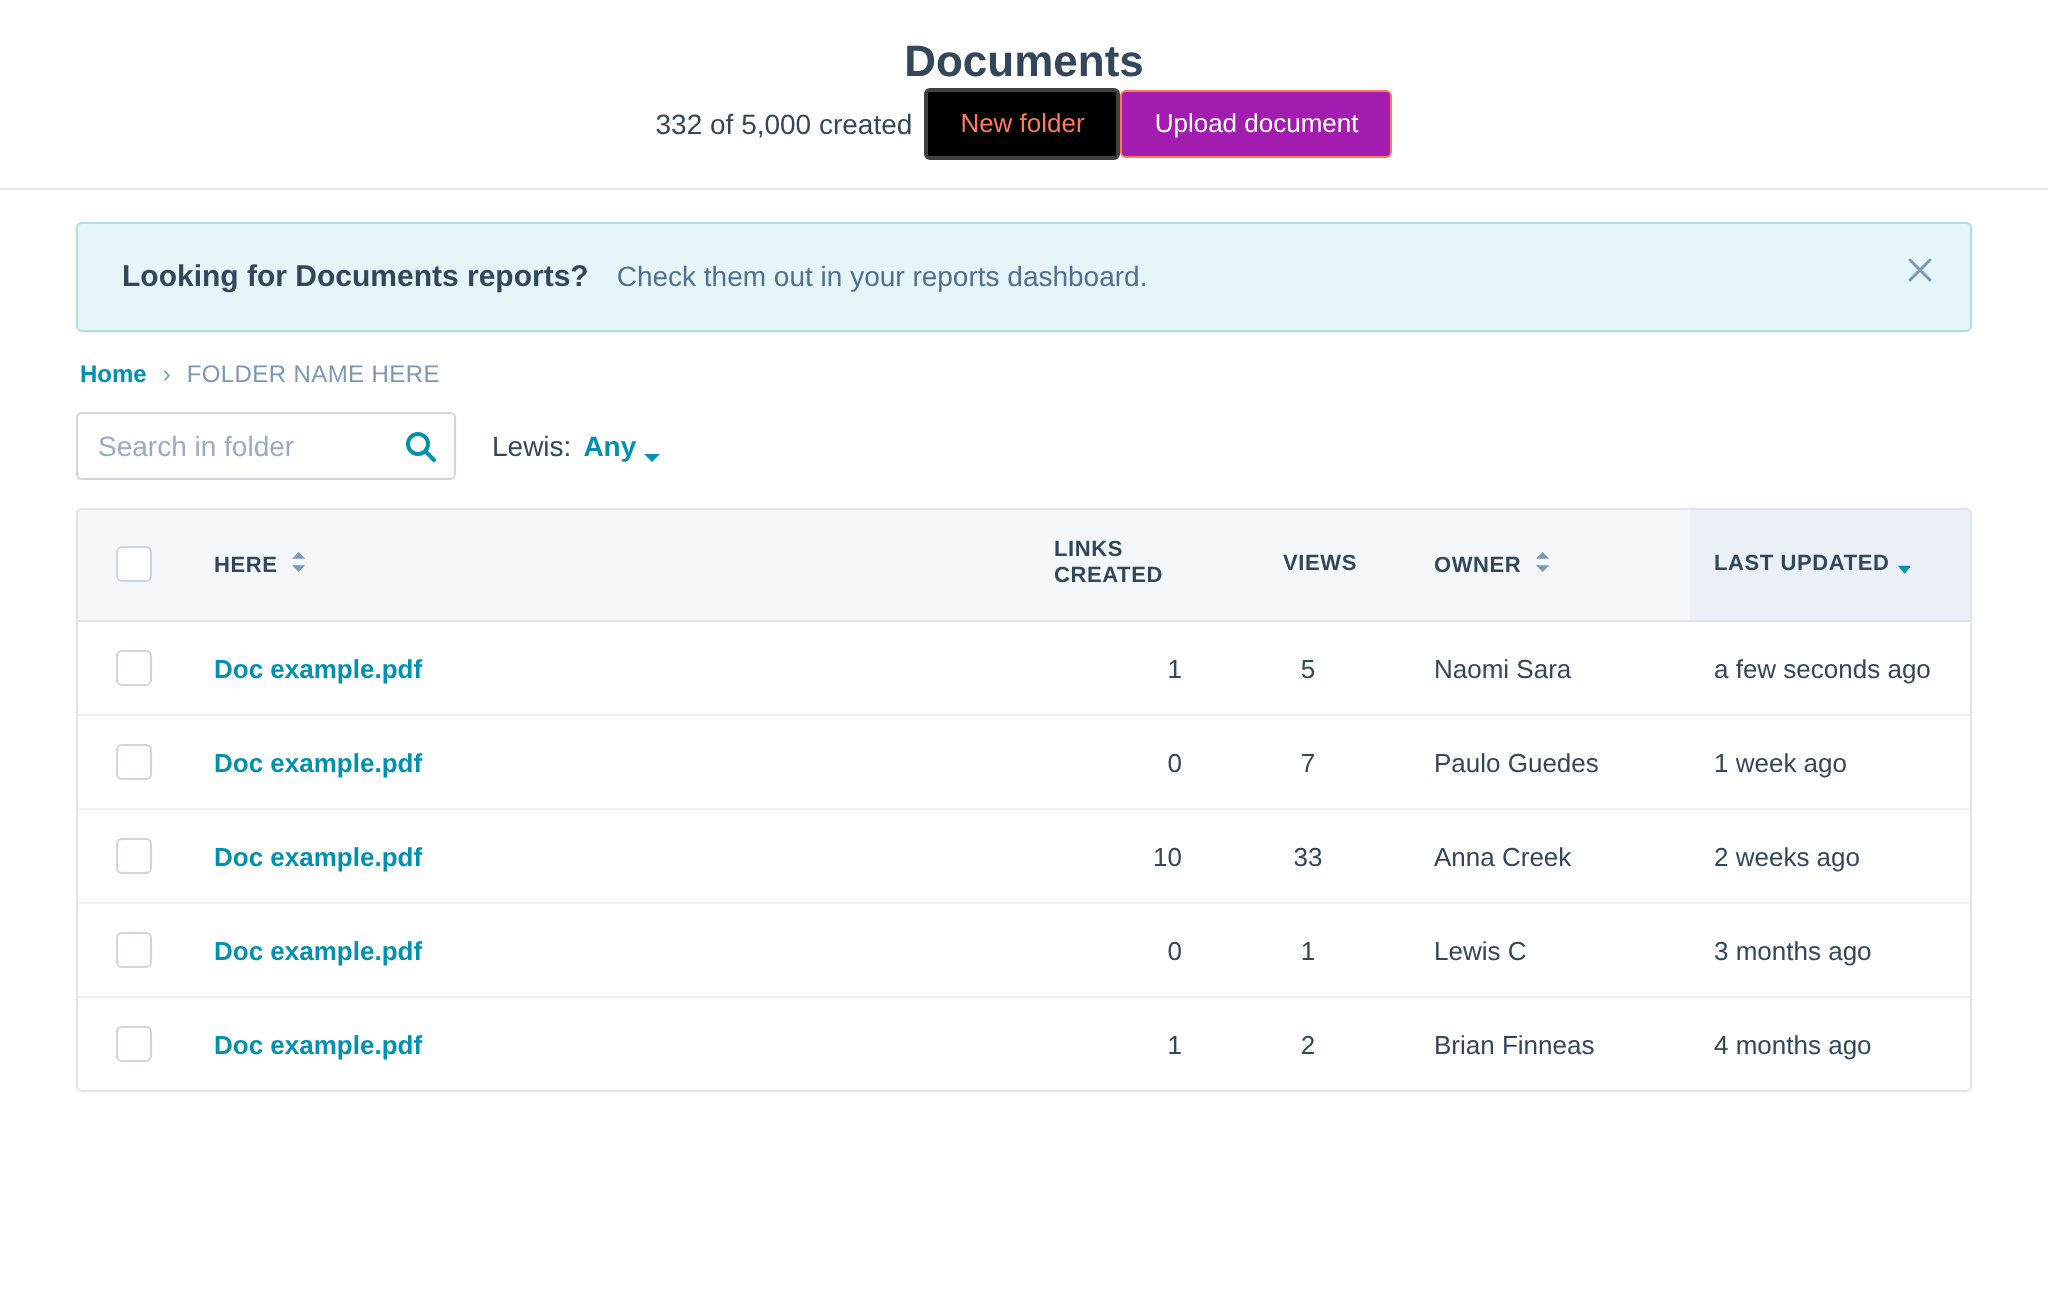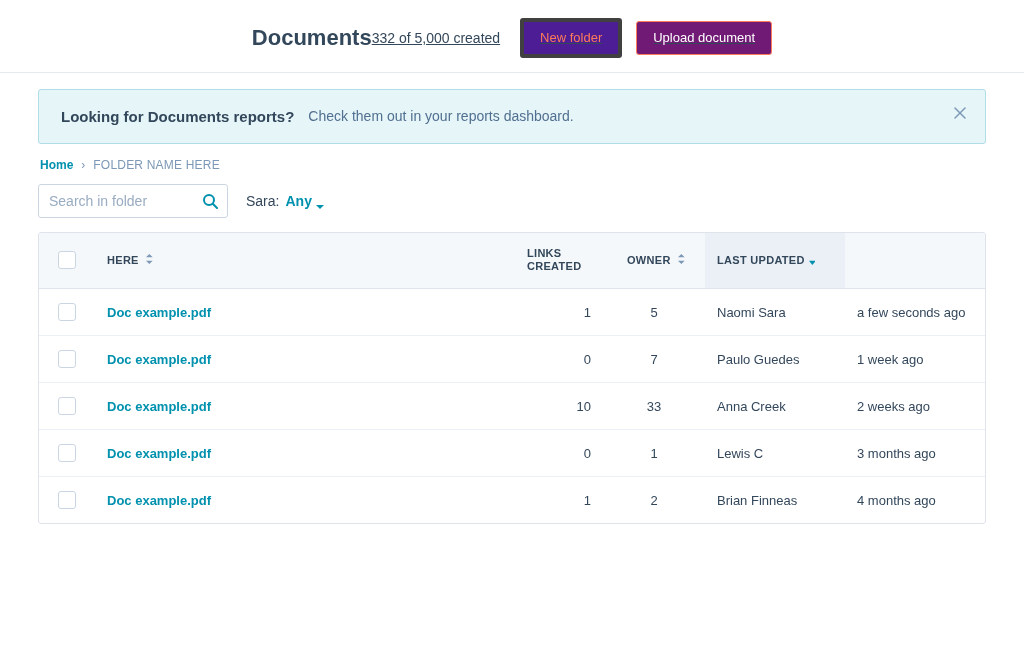--- a/index.html
+++ b/index.html
@@ -12,55 +12,54 @@
     overflow: hidden;
   }
 
   
   .header {
     display: flex;
     align-items: center;
     justify-content: center;
     padding: 18px 38px 14px 38px;
     border-bottom: 1px solid #e5eaef;
+    flex-direction: column;
   }
   .page-title {
     font-size: 22px;
     font-weight: 700;
     color: #33475b;
   }
   .header-right {
     display: flex;
     align-items: center;
-    gap: 14px;
-    text-decoration: underline;
   }
   .count-text {
     font-size: 14px;
     color: #33475b;
     margin-right: 6px;
   }
   .btn {
     font-size: 13px;
     padding: 8px 16px;
     border-radius: 3px;
     cursor: pointer;
     line-height: 1.2;
     display: inline-flex;
     align-items: center;
     justify-content: center;
     font-weight: 500;
   }
   .btn-outline {
-    background: #4c1d95;
-    border: 4px solid #404040;
+    background: #000000;
+    border: 2px solid #404040;
     color: #ff7a59;
   }
   .btn-primary {
-    background: #701a75;
+    background: #a21caf;
     border: 1px solid #ff7a59;
     color: #ffffff;
   }
 
   
   .content {
     padding: 16px 38px;
   }
 
   
@@ -232,21 +231,21 @@
     <div class="search-wrap">
       <input class="search-input" type="text" placeholder="Search in folder" style="">
       <span class="search-icon">
         <svg viewBox="0 0 16 16" fill="none" stroke="currentColor" stroke-width="2" stroke-linecap="round" stroke-linejoin="round">
             <circle cx="7" cy="7" r="5"></circle>
             <line x1="11" y1="11" x2="15" y2="15"></line>
           </svg>
       </span>
     </div>
     <div class="owner-filter">
-      <span class="owner-label">Sara:</span>
+      <span class="owner-label">Lewis:</span>
       <span class="owner-value">
         <span>Any</span>
         <span class="caret"></span>
       </span>
     </div>
   </div>
 
   <div class="table">
     <div class="thead">
       <div class="th th-check">
@@ -258,20 +257,23 @@
           <svg viewBox="0 0 8 12" fill="currentColor">
               <polygon points="4,0 8,4 0,4"></polygon>
               <polygon points="4,12 0,8 8,8"></polygon>
             </svg>
         </span>
       </div>
       <div class="th th-links">
         <div>LINKS</div>
         <div>CREATED</div>
       </div>
+      <div class="th th-views">
+        <span>VIEWS</span>
+      </div>
       <div class="th">
         <span>OWNER</span>
         <span class="sort-icon">
           <svg viewBox="0 0 8 12" fill="currentColor">
               <polygon points="4,0 8,4 0,4"></polygon>
               <polygon points="4,12 0,8 8,8"></polygon>
             </svg>
         </span>
       </div>
       <div class="th th-last">

